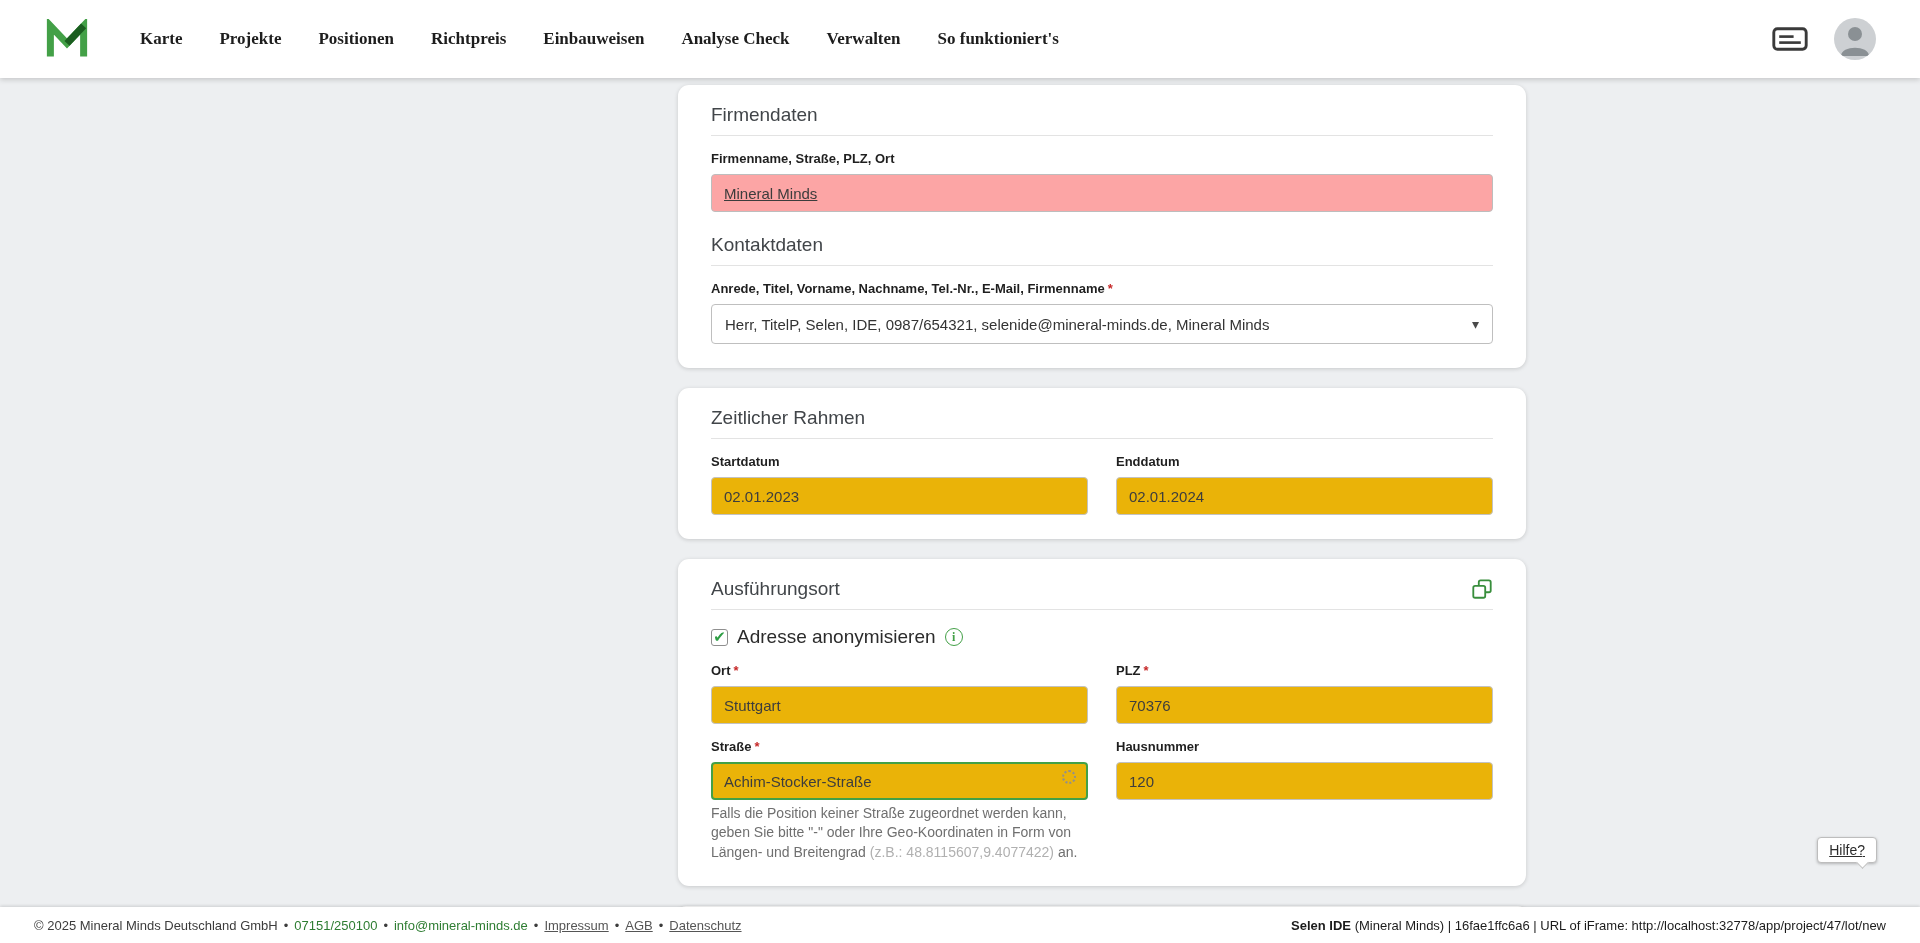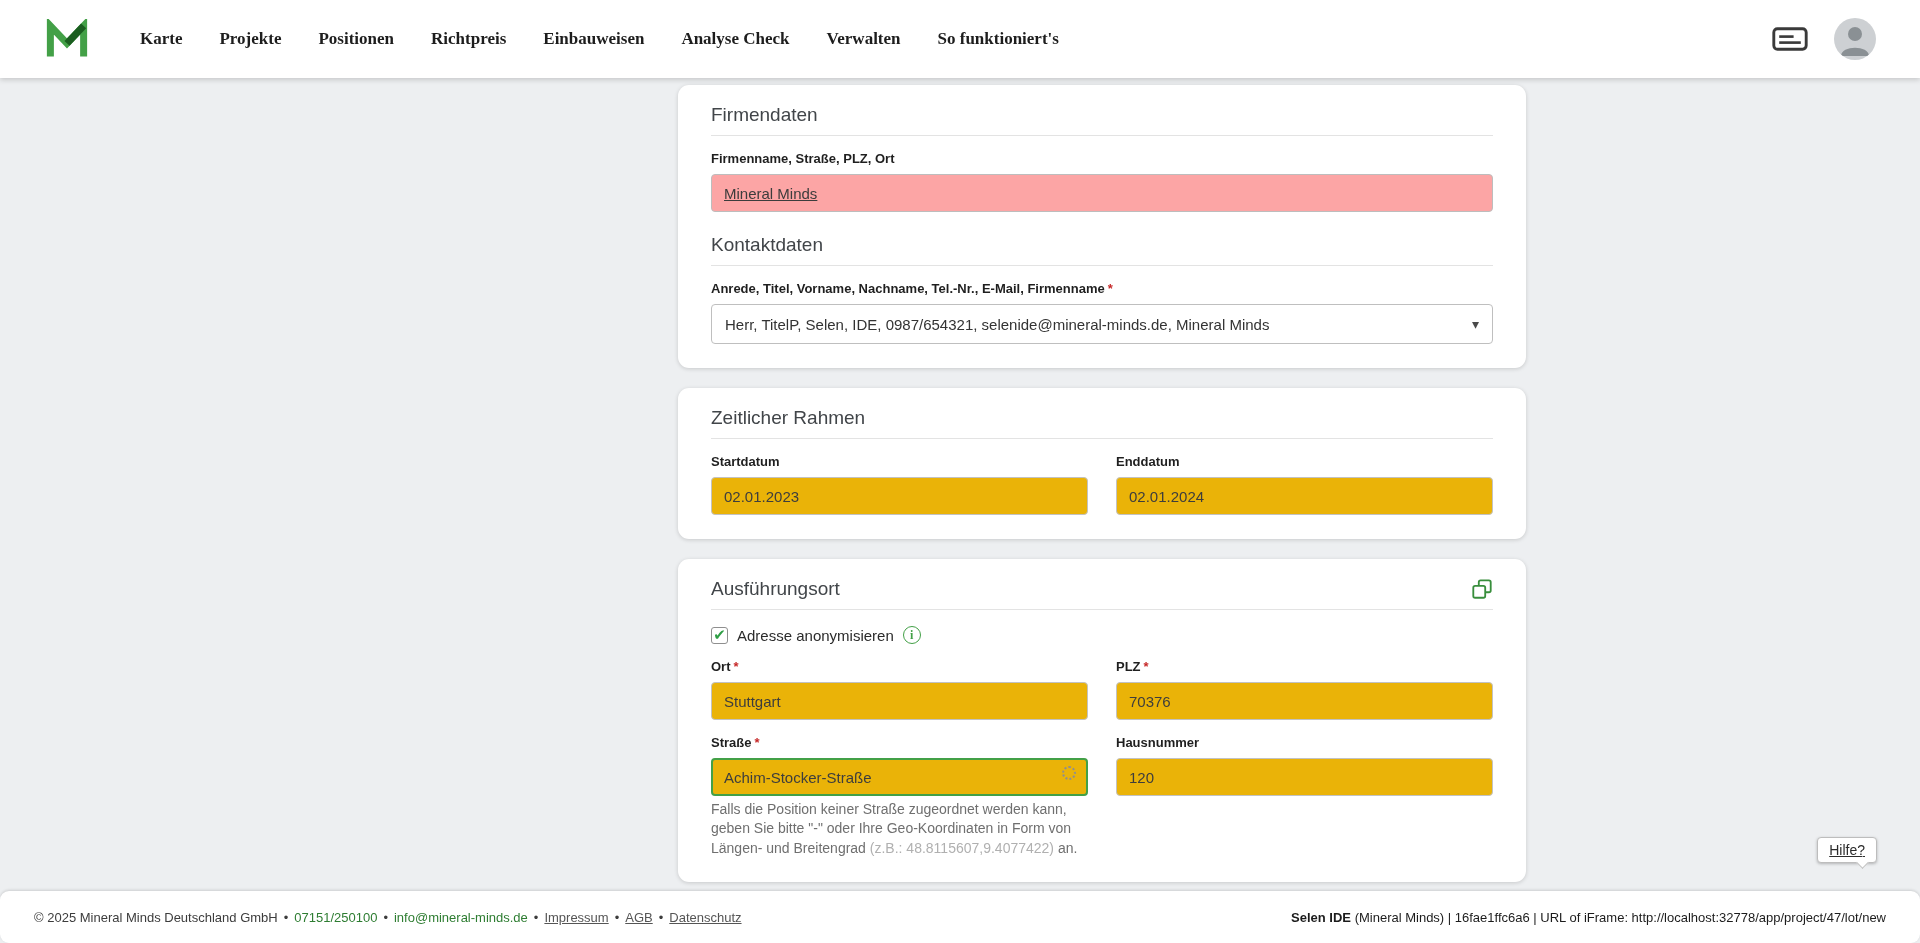--- a/index.html
+++ b/index.html
@@ -84,21 +84,21 @@
   .grid-2 { display: grid; grid-template-columns: 1fr 1fr; column-gap: 28px; align-items: start; }
 
   
   .checkbox-row { margin-top: 16px; display: flex; align-items: center; gap: 9px; }
   .checkbox {
     width: 17px; height: 17px; border: 1px solid #8f8f8f; border-radius: 3px;
     background: #fff; position: relative; cursor: pointer;
     display: flex; align-items: center; justify-content: center;
   }
   .checkbox .check { color: #2e9e44; font-size: 15px; line-height: 1; margin-top: -2px; }
-  .checkbox-label { font-size: 15px; color: #2b2b2b; }
+  .checkbox-label { font-size: 19px; color: #2b2b2b; }
   .info-icon {
     width: 18px; height: 18px; border: 1.5px solid #43a047; border-radius: 50%;
     color: #43a047; font-size: 12px; font-weight: 700;
     display: flex; align-items: center; justify-content: center;
     cursor: pointer; font-family: "Liberation Serif", serif;
   }
   .input-wrap { position: relative; }
   .text-input.focused { border: 2px solid #43a047; padding: 0 11px; }
   .spinner {
     position: absolute; right: 12px; top: 50%; margin-top: -7px;
@@ -119,24 +119,24 @@
   }
   .help-bubble::after {
     content: ""; position: absolute; bottom: -5px; right: 9px;
     width: 8px; height: 8px; background: #fff;
     border-right: 1px solid #bdbdbd; border-bottom: 1px solid #bdbdbd;
     transform: rotate(45deg);
   }
 
   
   .footer {
-    position: fixed; bottom: 0; left: 0; right: 0; height: 52px;
+    position: fixed; bottom: 0; left: 0; right: 0; height: 36px;
     background: #fff; box-shadow: 0 -1px 3px rgba(0,0,0,.14);
     display: flex; align-items: center; justify-content: space-between;
-    padding: 0 34px; font-size: 13px; color: #3c3c3c; z-index: 55; border-radius: 9px;
+    padding: 0 34px; font-size: 13px; color: #3c3c3c; z-index: 55;
   }
   .footer-left { display: flex; align-items: center; gap: 6px; white-space: nowrap; }
   .footer a { cursor: pointer; }
   .link-green { color: #2e7d32; }
   .link-gray { color: #555; text-decoration: underline; }
   .footer-right { white-space: nowrap; color: #1c1c1c; }
   .footer-right b { font-weight: 700; }
 </style>
 </head>
 <body>

